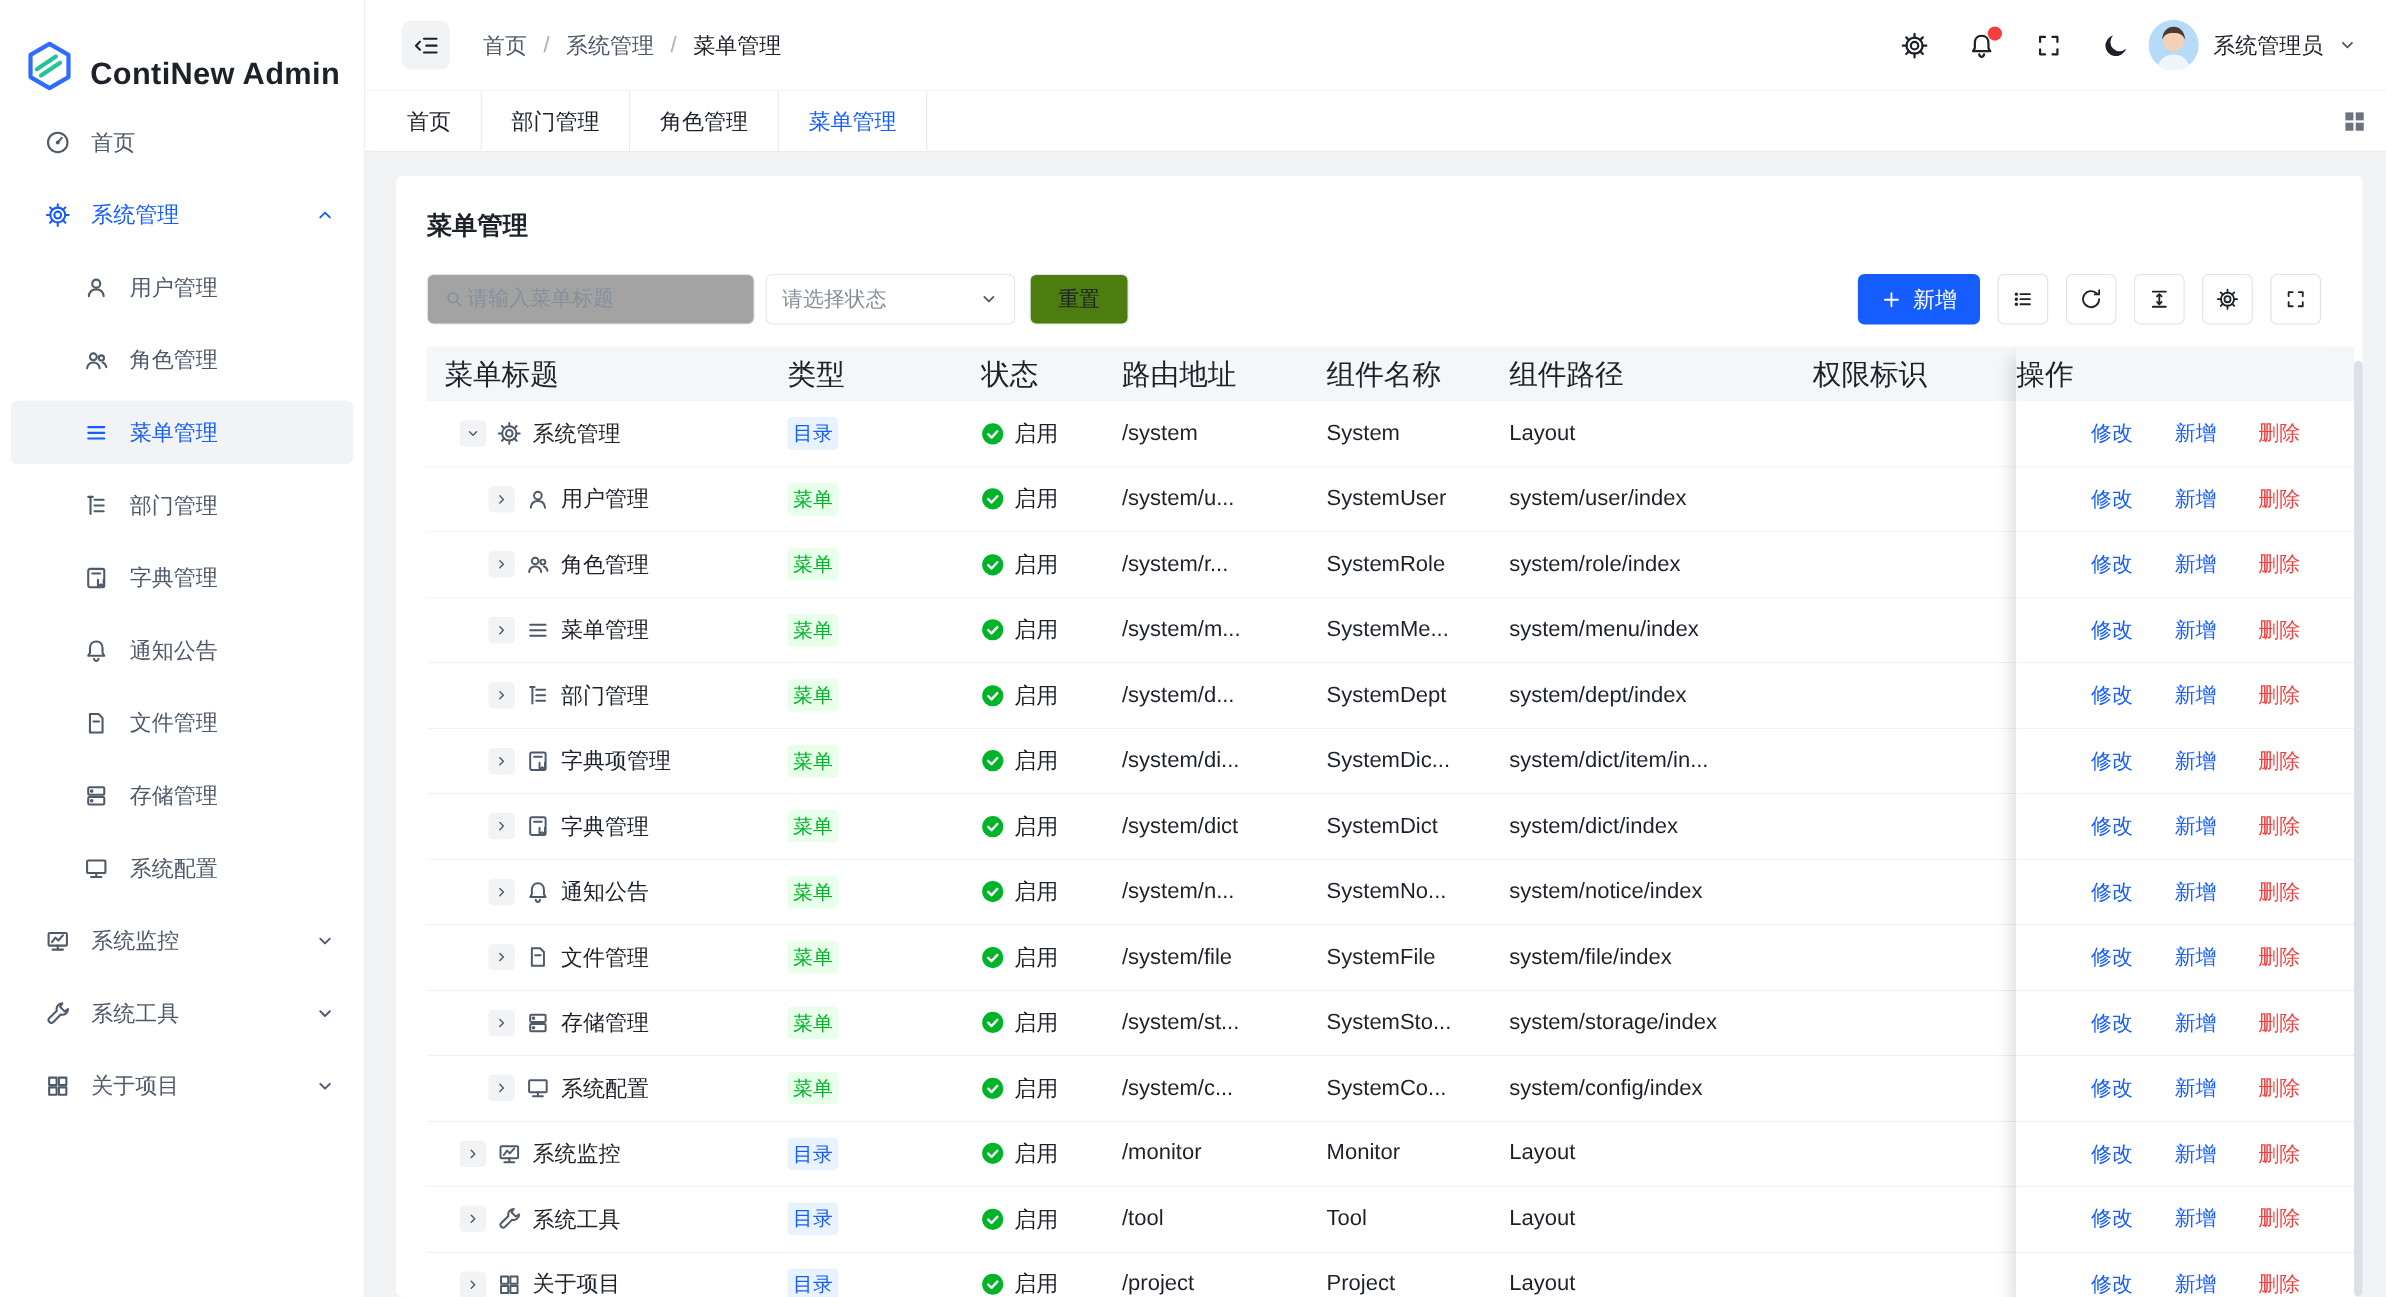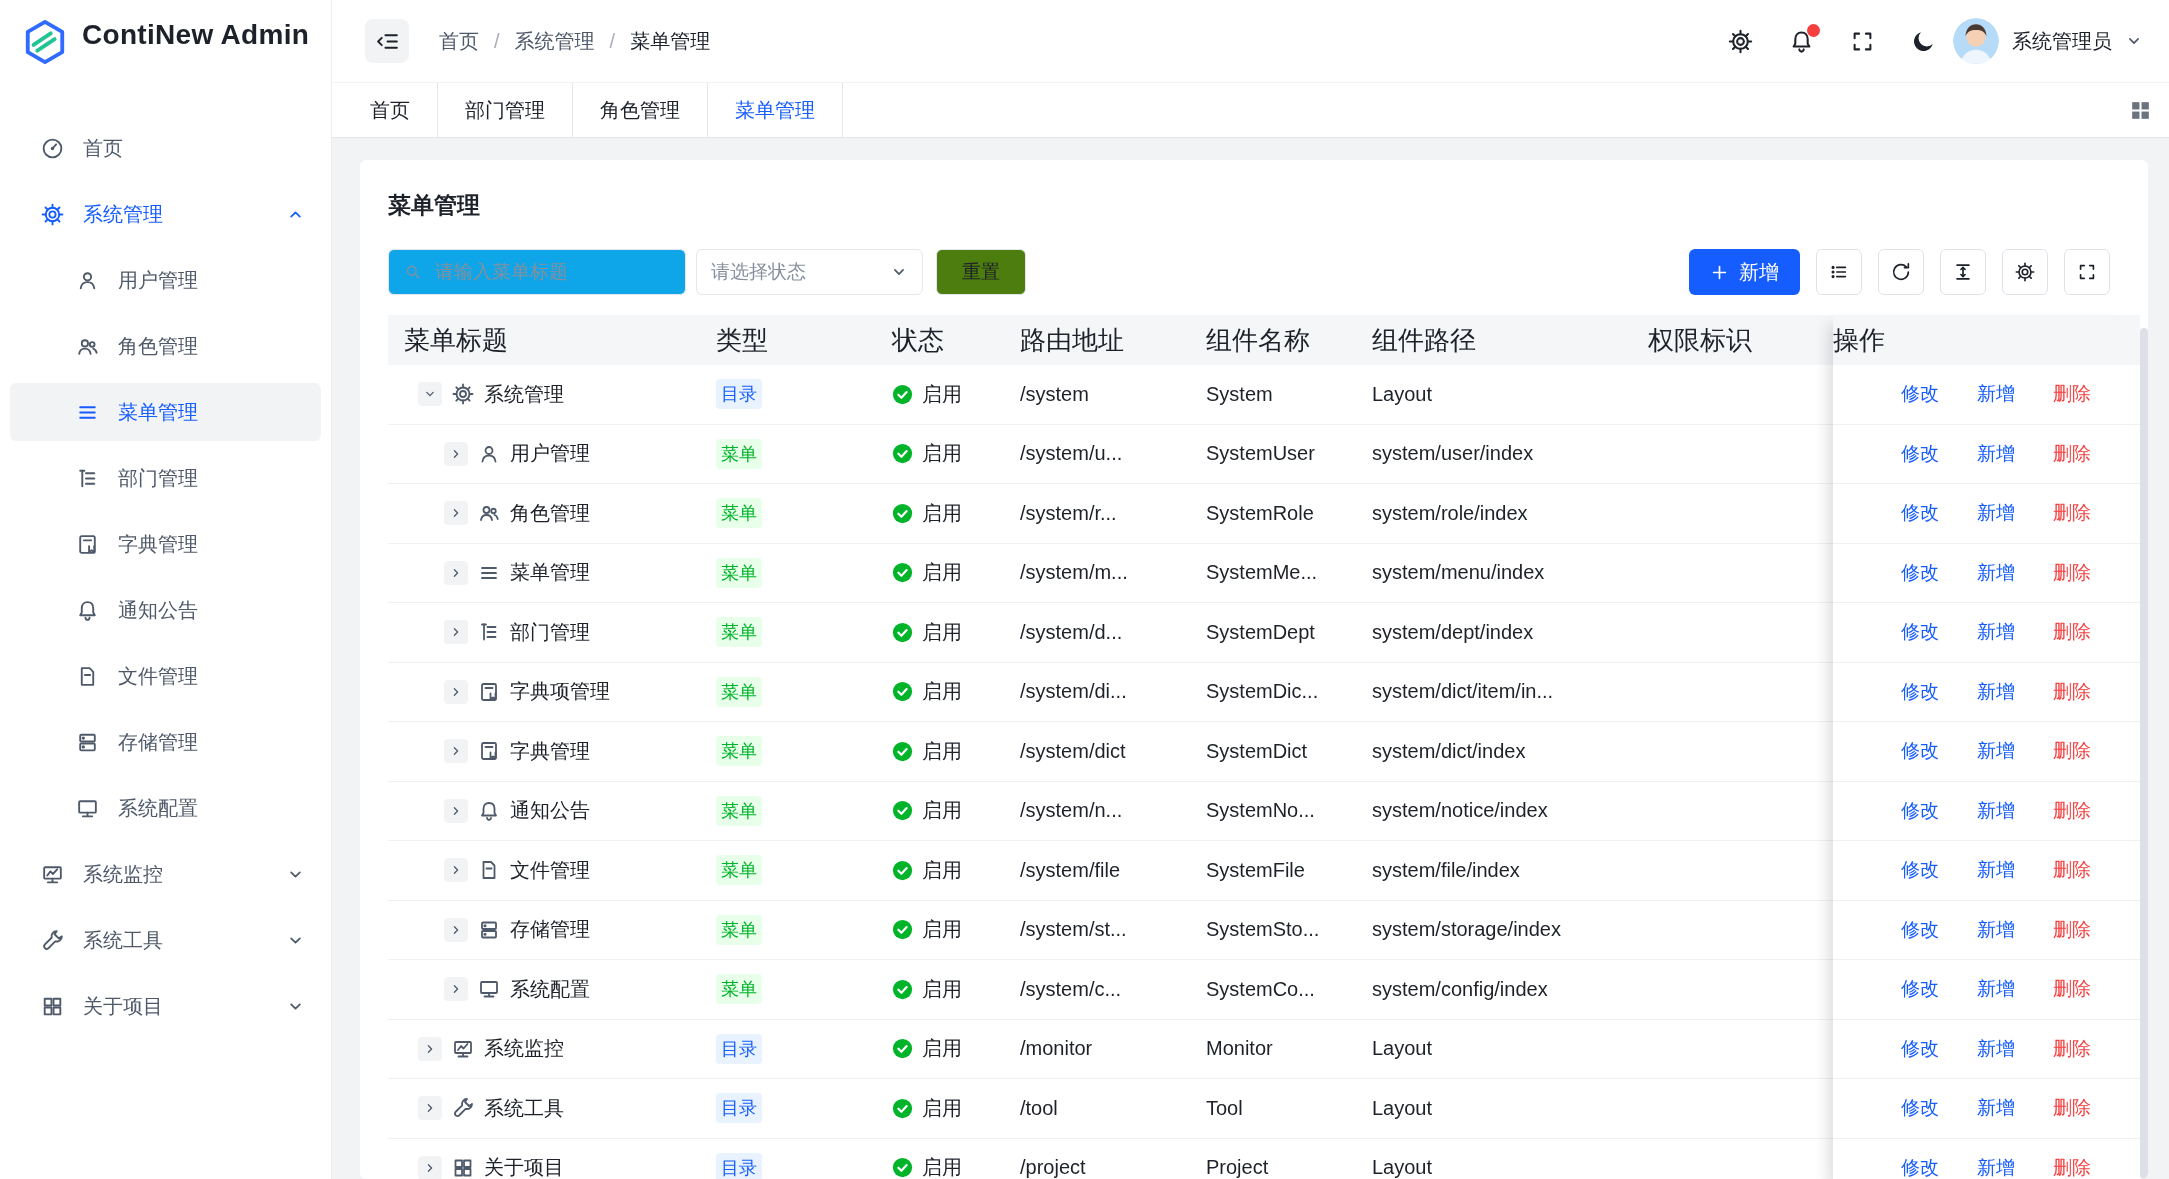--- a/index.html
+++ b/index.html
@@ -9,21 +9,21 @@
     font-family:"Liberation Sans","DejaVu Sans",sans-serif;
     background:#f2f3f5; color:#1d2129;
   }
   .icon svg { width:100%; height:100%; display:block; }
   .icon { display:inline-flex; flex-shrink:0; }
 
   .app { display:flex; width:100%; height:100%; }
 
   
   aside.sidebar { width:332px; background:#fff; border-right:1px solid #eceef1; flex-shrink:0; display:flex; flex-direction:column; }
-  .logo { height:83px; display:flex; align-items:flex-start; padding-left:22px; gap:14px; flex-shrink:0;margin-top:19px; }
+  .logo { height:83px; display:flex; align-items:flex-end; padding-left:22px; gap:14px; flex-shrink:0; }
   .logo-icon { width:46px; height:46px; }
   .logo-text { font-size:28px; font-weight:700; letter-spacing:.3px; }
   nav.menu { padding:17px 10px; overflow:hidden; flex:1; }
   .side-item { height:58px; margin-bottom:8px; display:flex; align-items:center; gap:18px;
     border-radius:6px; padding:0 16px 0 30px; color:#4e5969; font-size:20px; cursor:pointer; }
   .side-item .s-ic { width:25px; height:25px; }
   .side-item.child { padding-left:65px; }
   .side-item.selected { background:#f2f3f5; color:#165dff; }
   .side-item.parent-active { color:#165dff; }
   .side-item .chev { width:19px; height:19px; margin-left:auto; }
@@ -51,21 +51,21 @@
   .tab { padding:0 27px; display:flex; align-items:center; font-size:20px; color:#1d2129; border-right:1px solid #e5e6eb; cursor:pointer; white-space:nowrap; background:#fff; }
   .tab.active { color:#165dff; }
   .tab-grid { margin:auto 16px auto auto; width:25px; height:25px; color:#6b7280; cursor:pointer; }
 
   
   .content { flex:1; padding:22px 21px 0 28px; min-height:0; }
   .card { background:#fff; border-radius:6px; height:100%; position:relative; padding:30px 0 0 28px; overflow:hidden; }
   .page-title { margin:0 0 28px; font-size:23px; font-weight:600; }
 
   .toolbar { display:flex; align-items:center; padding-right:38px; margin-bottom:20px; }
-  .search-box { width:298px; height:46px; border:1px solid #e5e6eb; border-radius:6px; display:flex; align-items:center; padding:0 14px; gap:10px; background:#0ea5e9; }
+  .search-box { width:298px; height:46px; border:1px solid #e5e6eb; border-radius:6px; display:flex; align-items:center; padding:0 14px; background:#a3a3a3; }
   .search-box .icon { width:20px; height:20px; color:#86909c; }
   .search-box input { border:none; outline:none; font-size:19px; width:100%; color:#1d2129; font-family:inherit; background:transparent; }
   ::placeholder { color:#86909c; opacity:1; }
   .select-box { width:227px; height:46px; border:1px solid #e5e6eb; border-radius:6px; margin-left:10px; display:flex; align-items:center; justify-content:space-between; padding:0 14px; cursor:pointer; background:#fff; }
   .select-box .ph { color:#86909c; font-size:19px; }
   .select-box .chev { width:18px; height:18px; color:#4e5969; }
   .btn-reset { margin-left:13px; height:46px; padding:0 25px; background:#4d7c0f; border:1px solid #e5e6eb; border-radius:6px; font-size:19px; color:#1d2129; font-family:inherit; cursor:pointer; }
   .toolbar-right { margin-left:auto; display:flex; align-items:center; gap:16px; }
   .btn-add { height:46px; padding:0 21px; background:#165dff; color:#fff; border:none; border-radius:6px; font-size:20px; display:flex; align-items:center; gap:10px; font-family:inherit; cursor:pointer; }
   .btn-add .icon { width:19px; height:19px; }

